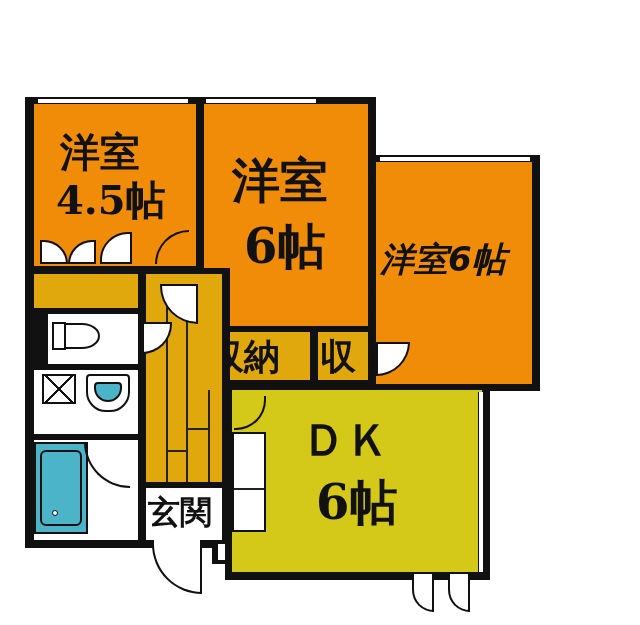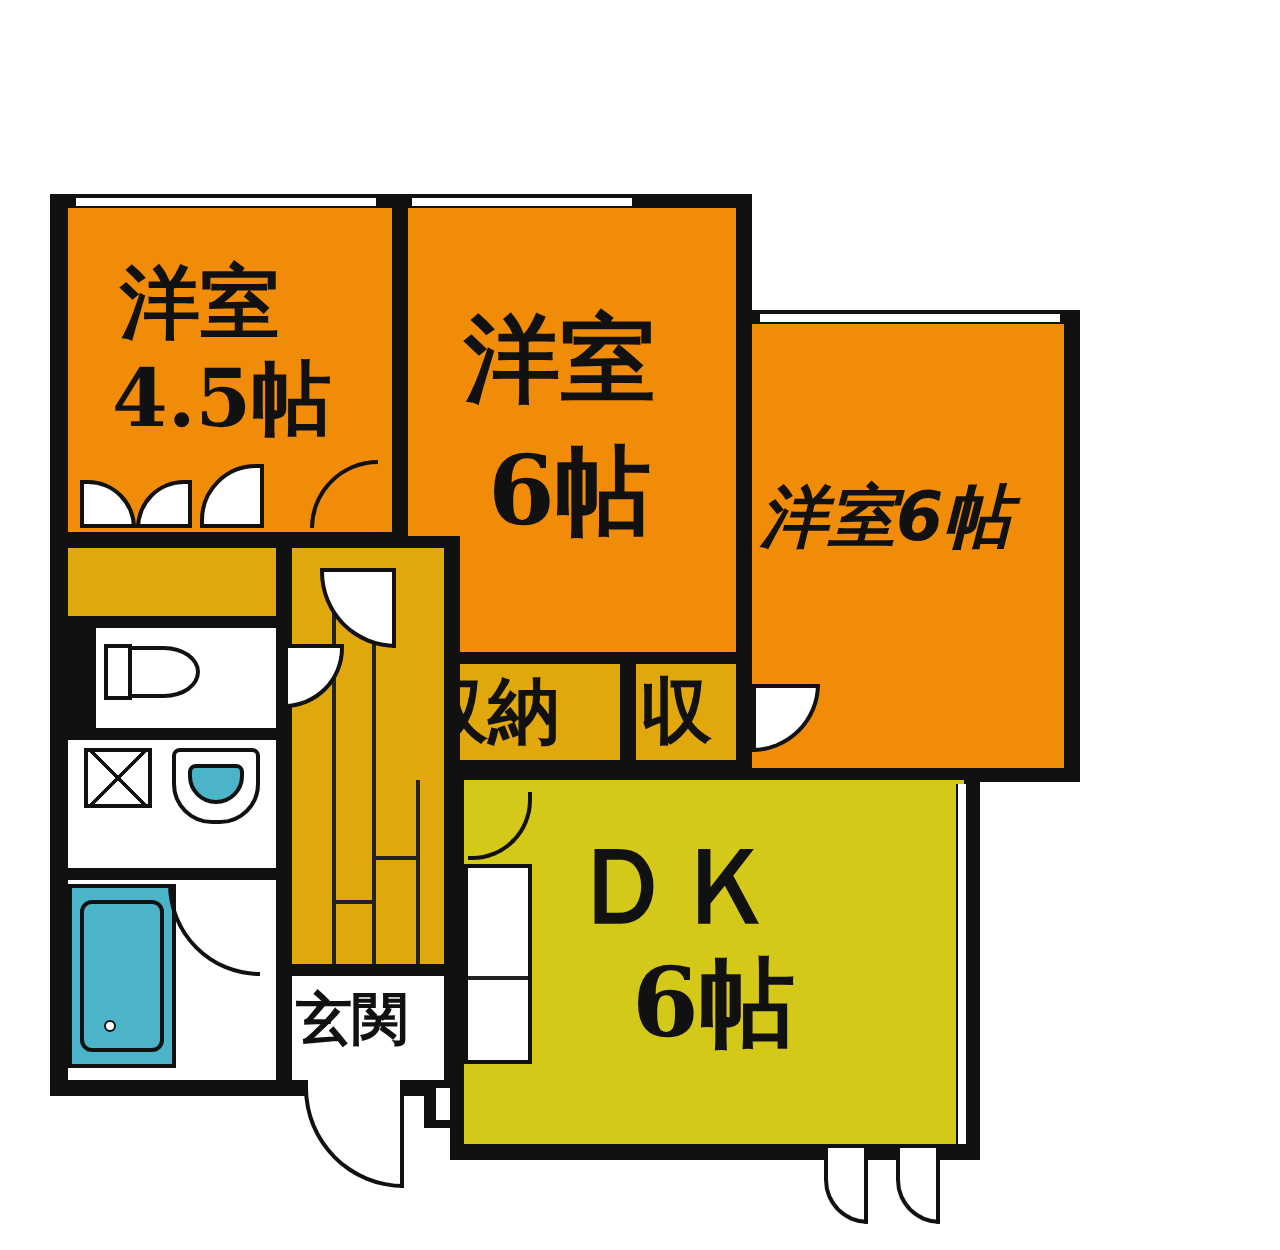--- a/index.html
+++ b/index.html
@@ -62,28 +62,28 @@
 <div class="hline" style="left:166px;top:300px;width:1.5px;height:182px;"></div>
 <div class="hline" style="left:186px;top:300px;width:1.5px;height:182px;"></div>
 <div class="hline" style="left:208px;top:390px;width:1.5px;height:92px;"></div>
 <div class="hline" style="left:166px;top:450px;width:20px;height:1.5px;"></div>
 <div class="hline" style="left:186px;top:428px;width:22px;height:1.5px;"></div>
 <div class="abs" style="left:160px;top:284px;width:38px;height:40px;background:#fff;border:2px solid #111;border-radius:0 0 0 38px;"></div>
 <div class="abs" style="left:142px;top:322px;width:30px;height:32px;background:#fff;border:2px solid #111;border-radius:0 0 30px 0;"></div>
 
 <div class="abs wall" style="left:140px;top:484px;width:100px;height:64px;"></div>
 <div class="abs room-white" style="left:146px;top:488px;width:76px;height:52px;"></div>
-<div class="label" style="left:148px;top:496px;font-size:28px;">玄関</div>
+<div class="label" style="left:148px;top:496px;font-size:32px;">玄関</div>
 <div class="abs" style="left:152px;top:540px;width:50px;height:54px;border-left:2px solid #111;border-bottom:2px solid #111;border-right:2px solid #111;border-radius:0 0 0 50px;background:#fff;"></div>
 <div class="abs" style="left:212px;top:540px;width:26px;height:24px;background:#111;"></div>
 <div class="abs" style="left:218px;top:544px;width:16px;height:16px;background:#fff;"></div>
 
 <div class="abs wall" style="left:225px;top:384px;width:265px;height:196px;"></div>
 <div class="abs room-yellow" style="left:232px;top:390px;width:250px;height:182px;"></div>
-<div class="label" style="left:286px;top:418px;font-size:52px;">ＤＫ</div>
+<div class="label" style="left:302px;top:418px;font-size:44px;">ＤＫ</div>
 <div class="label" style="left:316px;top:478px;font-size:48px;">6帖</div>
 <div class="fixture" style="left:232px;top:432px;width:34px;height:100px;"></div>
 <div class="hline" style="left:234px;top:488px;width:30px;height:2px;"></div>
 <div class="abs" style="left:234px;top:396px;width:32px;height:34px;border-right:2px solid #111;border-bottom:2px solid #111;border-radius:0 0 30px 0;"></div>
 <div class="abs" style="left:478px;top:392px;width:6px;height:180px;background:#fff;border-left:1.5px solid #111;border-right:1.5px solid #111;"></div>
 <div class="abs" style="left:412px;top:574px;width:22px;height:38px;border-left:2px solid #111;border-right:2px solid #111;border-bottom:2px solid #111;border-radius:0 0 0 22px;background:#fff;"></div>
 <div class="abs" style="left:448px;top:574px;width:22px;height:38px;border-left:2px solid #111;border-right:2px solid #111;border-bottom:2px solid #111;border-radius:0 0 0 22px;background:#fff;"></div>
 
 <div class="abs" style="left:38px;top:99px;width:150px;height:4px;background:#fff;"></div>
 <div class="abs" style="left:206px;top:99px;width:110px;height:4px;background:#fff;"></div>

